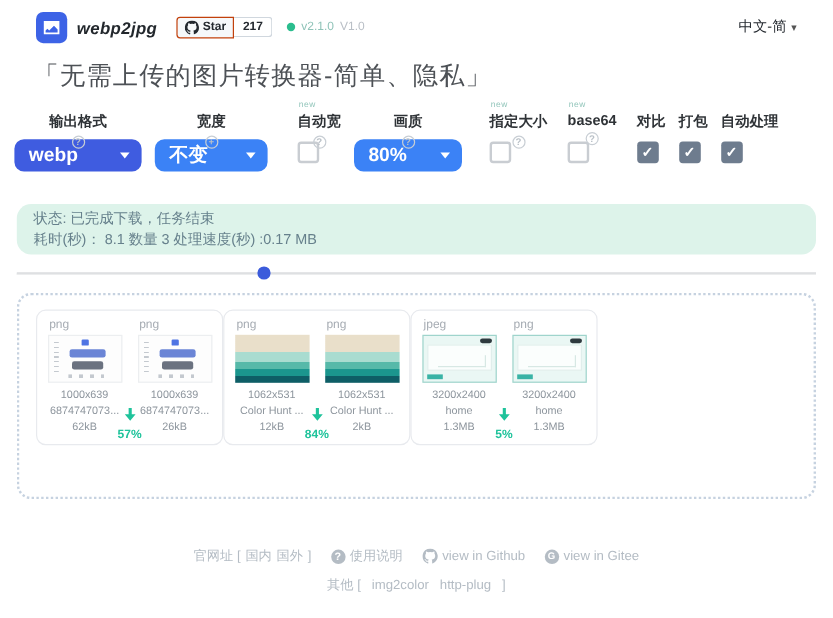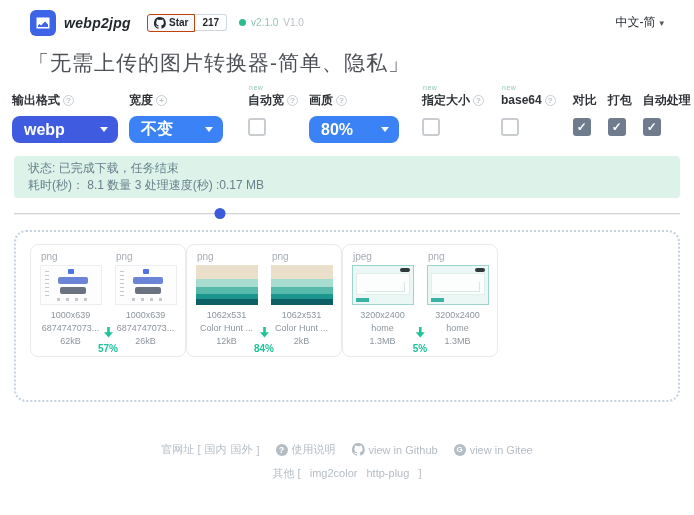--- a/index.html
+++ b/index.html
@@ -20,34 +20,34 @@
   .ver.gray { color:#b9bfc6; }
   .lang { margin-left:auto; font-size:12px; color:#24292f; cursor:pointer; display:flex; align-items:center; gap:4px; }
   .lang .caret { font-size:9px; color:#555; }
 
   
   .page-title { margin:13px 0 0 28px; font-size:21px; font-weight:500; color:#4d5156; letter-spacing:1px; }
 
   
   .controls { display:flex; align-items:flex-start; padding:0 12px; margin-top:16px; gap:11px; }
   .ctl { position:relative; }
-  .ctl-label { display:flex; align-items:center; gap:3px; font-size:12px; font-weight:bold; color:#2f3337; height:14px; white-space:nowrap; }
+  .ctl-label { display:flex; align-items:center; gap:3px; font-size:12px; font-weight:bold; color:#2f3337; height:14px; white-space:nowrap;flex-direction:column; }
   .newtag { position:absolute; top:-9px; left:1px; font-size:7px; color:#93c6bb; letter-spacing:.5px; }
   .info { display:inline-block; width:11px; height:11px; border:1px solid #c8ced4; border-radius:50%; color:#b9c0c7; font-size:8px; line-height:10px; text-align:center; font-weight:bold; }
   .select { margin-top:9px; height:27px; border-radius:8px; display:flex; align-items:center; justify-content:space-between; padding:0 10px 0 12px; color:#fff; font-weight:bold; font-size:16px; cursor:pointer; }
   .select.blue { background:#3f5ce0; width:106px; }
   .select.gray { background:#3b82f6; }
   .sel-caret { width:0; height:0; border-left:4px solid transparent; border-right:4px solid transparent; border-top:5px solid #fff; }
   .cb { margin-top:11px; width:18px; height:18px; border-radius:3px; cursor:pointer; display:flex; align-items:center; justify-content:center; }
   .cb.off { border:2px solid #c9cdd2; background:#fff; }
   .cb.on  { background:#6e7c8e; }
   .cb.on::after { content:"✓"; color:#fff; font-size:12px; font-weight:bold; }
 
   
-  .status-panel { margin:13px 14px 0; background:#ddf3ea; border-radius:4px; padding:4px 14px 5px; font-size:12px; color:#66808c; line-height:1.38; }
+  .status-panel { margin:27px 14px 0; background:#ddf3ea; border-radius:12px; padding:4px 14px 5px; font-size:12px; color:#66808c; line-height:1.38; }
 
   
   .slider { margin:9px 14px 0; position:relative; height:13px; }
   .track { position:absolute; top:6px; left:0; right:0; height:2px; background:#d2d5d8; border-bottom:1px solid #f0f1f2; }
   .thumb-dot { position:absolute; top:1px; width:11px; height:11px; border-radius:50%; background:#3b5bdb; transform:translateX(-50%); cursor:pointer; }
 
   
   .dropzone { margin:10px 14px 0; height:172px; border:2px dotted #c6d2e0; border-radius:12px; padding:12px 14px; cursor:pointer; }
   .cards { display:flex; }
   .card { width:156px; background:#fff; border:1px solid #e8eaee; border-radius:8px; padding:6px 2px 8px; position:relative; display:flex; }

